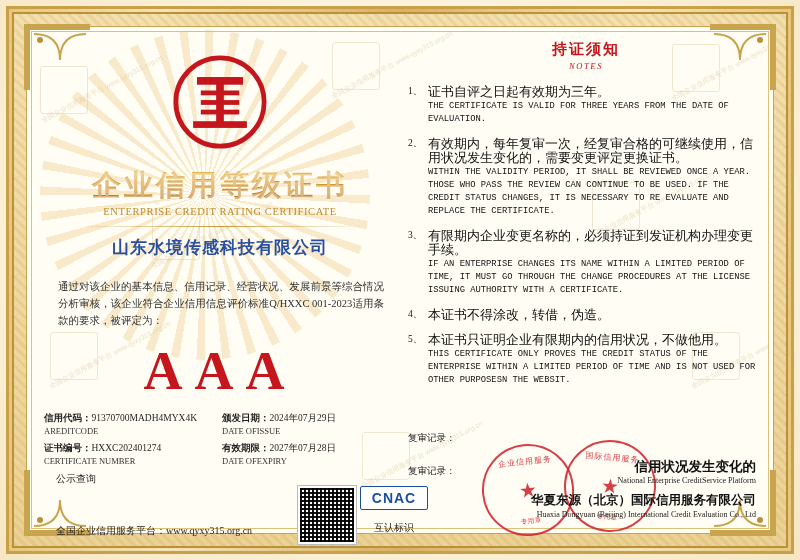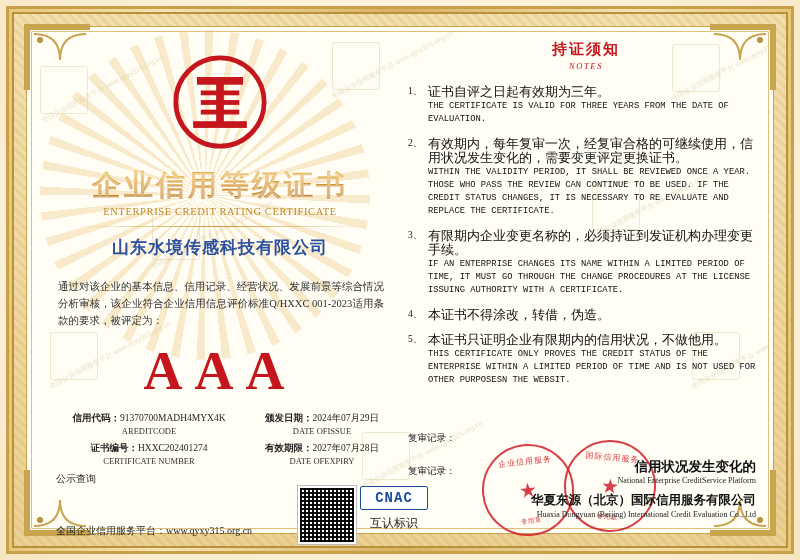--- a/index.html
+++ b/index.html
@@ -101,21 +101,21 @@
     position:absolute;left:18px;top:238px;width:326px;
     font-size:10.5px;line-height:17px;color:#2f2f2f;text-align:justify;
     text-indent:0;
   }
   .grade{
     position:absolute;left:0;top:300px;width:360px;text-align:center;
     font-size:54px;font-weight:bold;color:#c4161c;letter-spacing:12px;
     font-family:"Liberation Serif",serif;
   }
   
-  .fields{position:absolute;left:24px;top:372px;width:330px;font-size:9.5px;color:#1f1f1f;text-align:center;}
+  .fields{position:absolute;left:4px;top:372px;width:330px;font-size:9.5px;color:#1f1f1f;}
   .frow{position:relative;height:30px;}
   .fl{position:absolute;left:0;width:170px;}
   .fr{position:absolute;left:178px;width:160px;}
   .fl .cn,.fr .cn{display:block;line-height:13px;}
   .fl .en,.fr .en{display:block;line-height:12px;font-size:8.5px;color:#333;}
   .pubq{position:absolute;left:16px;top:432px;font-size:10px;color:#1f1f1f;}
   .platform{position:absolute;left:16px;top:468px;font-size:10px;color:#1f1f1f;margin-top:16px;}
 
   .qr{
     position:absolute;left:258px;top:446px;width:54px;height:54px;
@@ -125,23 +125,23 @@
     background-blend-mode:multiply;
     border:2px solid #fff;
     box-shadow:0 0 0 1px #bbb;
   }
   .cnac{
     position:absolute;left:320px;top:446px;width:68px;text-align:center;
   }
   .cnac-box{
     border:1.6px solid #1a4fa0;color:#1a4fa0;font-weight:bold;font-size:14px;
     letter-spacing:1px;padding:3px 0;border-radius:2px;
-    font-family:Liberation Mono, monospace;background:#fff;
-  }
-  .cnac-cap{font-size:12px;color:#1f1f1f;margin-top:5px;}
+    font-family:Liberation Sans, sans-serif;background:#fff;
+  }
+  .cnac-cap{font-size:10px;color:#1f1f1f;margin-top:11px;}
 
   
   .right{position:absolute;left:408px;top:40px;width:356px;height:480px;}
   .notes-cn{
     text-align:center;font-size:15px;font-weight:bold;color:#c4161c;letter-spacing:2px;
   }
   .notes-en{
     text-align:center;font-size:8.5px;color:#c4161c;letter-spacing:1.6px;margin-top:2px;font-style:italic;
   }
   .notes-list{margin-top:14px;}

